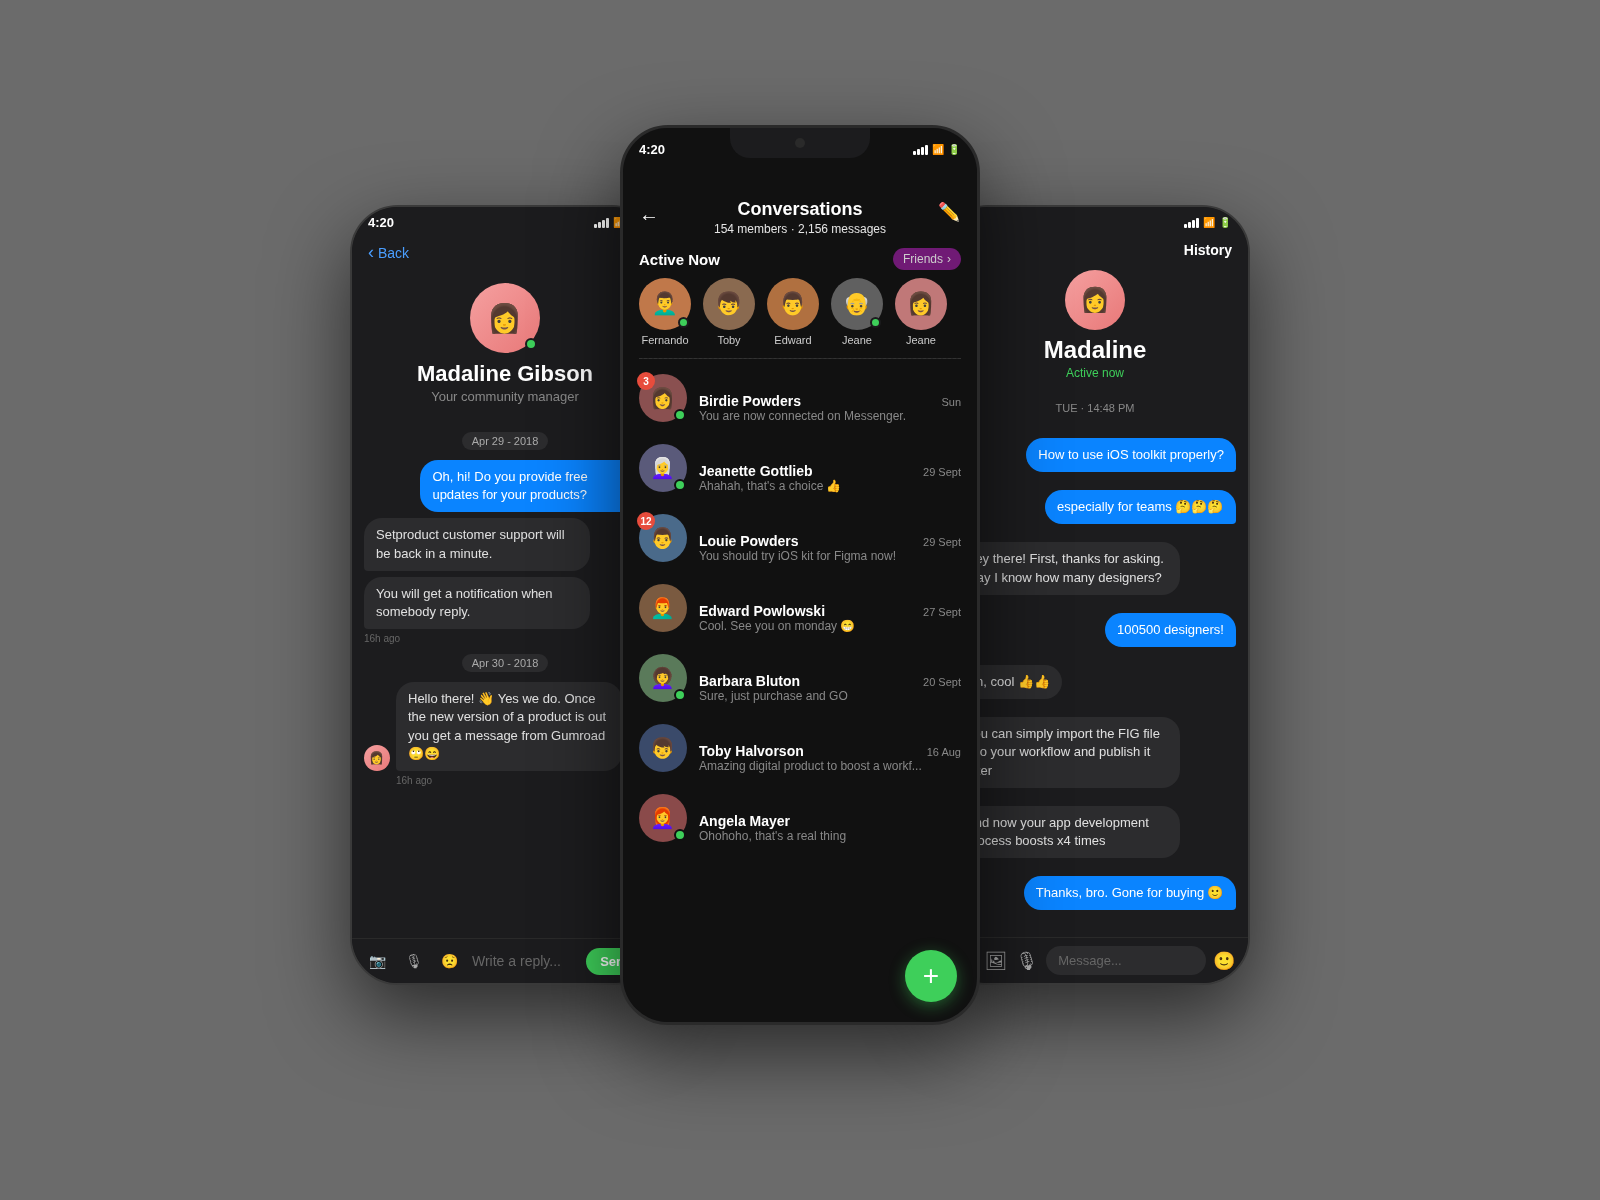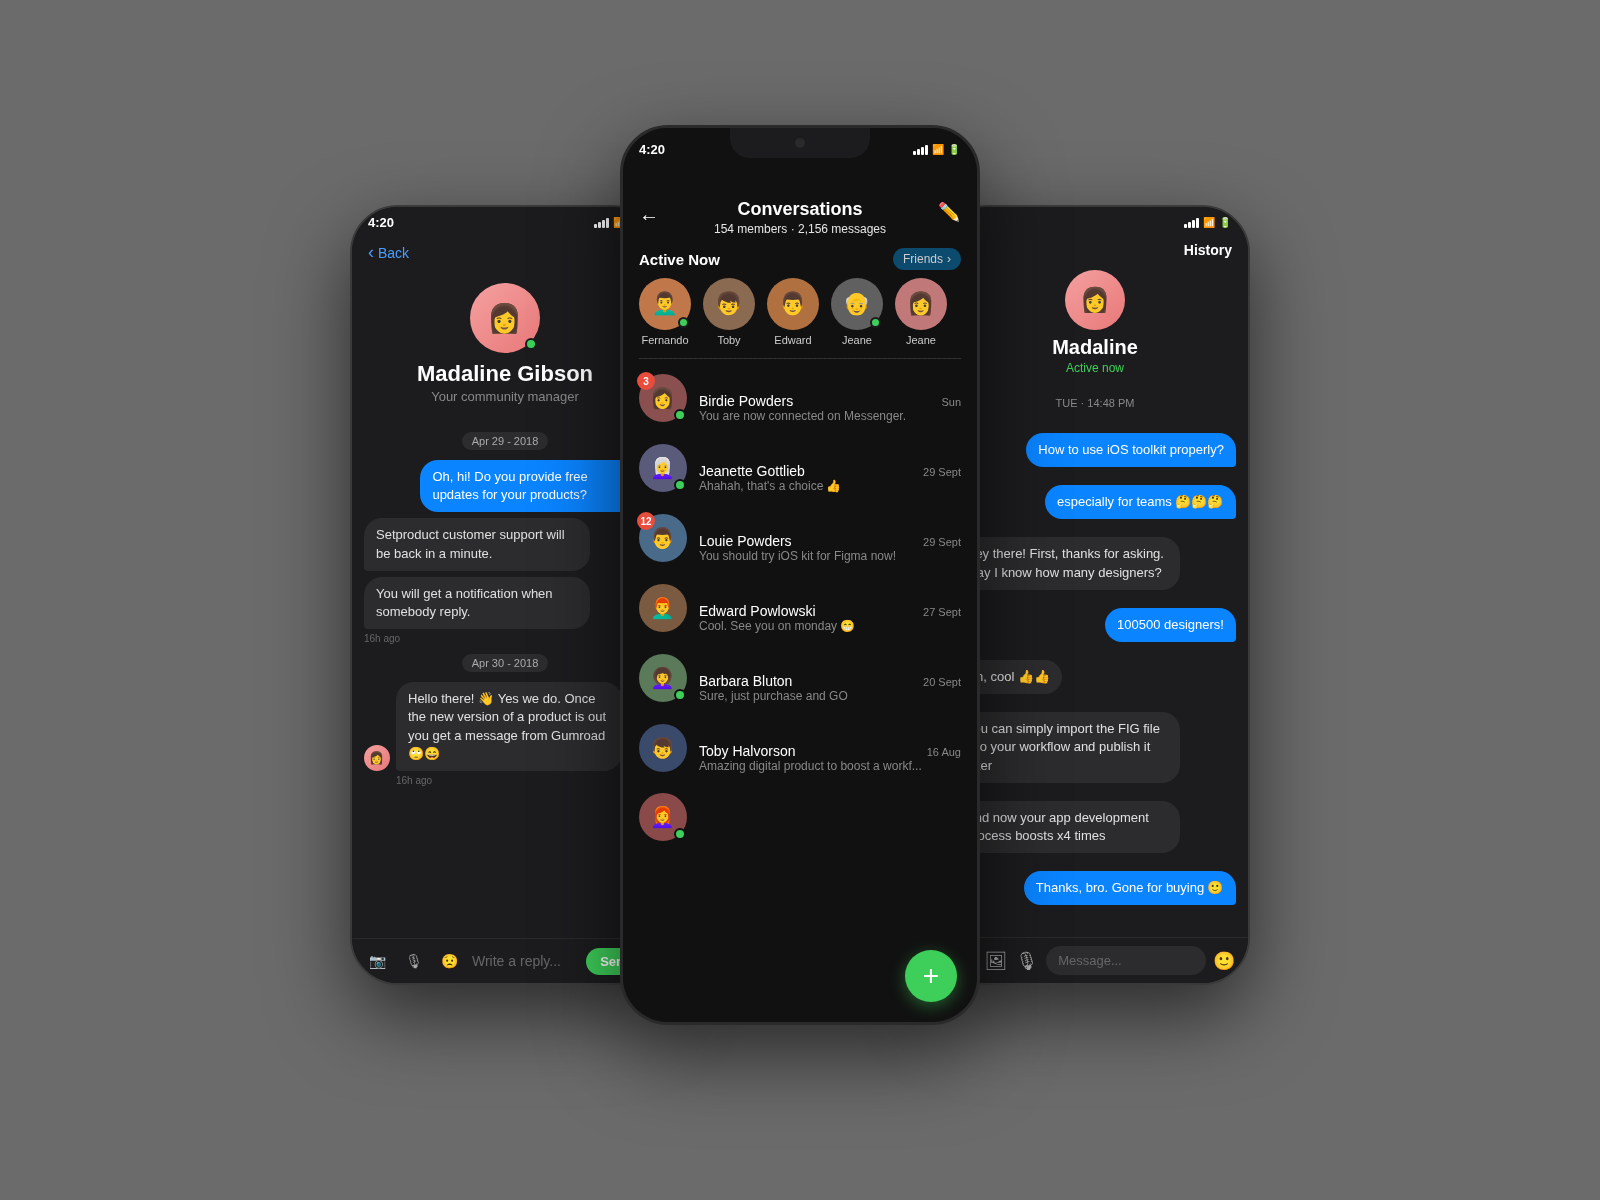--- a/index.html
+++ b/index.html
@@ -314,21 +314,21 @@
       display: flex;
       justify-content: space-between;
       align-items: center;
       padding: 0 16px 8px;
     }
     .active-now-label { color: white; font-size: 15px; font-weight: 700; }
     .friends-btn {
       display: flex;
       align-items: center;
       gap: 4px;
-      background: #0c4a6e;
+      background: #701a75;
       border-radius: 14px;
       padding: 4px 10px;
       color: #ccc;
       font-size: 12px;
     }
 
     .active-users {
       display: flex;
       gap: 12px;
       padding: 0 16px 12px;
@@ -413,21 +413,21 @@
       position: absolute;
       bottom: 1px;
       right: 1px;
       width: 12px;
       height: 12px;
       background: #3ecf5a;
       border-radius: 50%;
       border: 2px solid #111;
     }
     .conv-info { flex: 1; min-width: 0; }
-    .conv-name { color: white; font-size: 14px; font-weight: 400; margin-top: 20px; }
+    .conv-name { color: white; font-size: 14px; font-weight: 700; margin-top: 20px; }
     .conv-msg { color: #888; font-size: 12px; white-space: nowrap; overflow: hidden; text-overflow: ellipsis; }
     .conv-name-row { display: flex; justify-content: space-between; align-items: baseline; }
     .conv-date { color: #888; font-size: 11px; }
 
     .fab {
       position: absolute;
       bottom: 20px;
       right: 20px;
       width: 52px;
       height: 52px;
@@ -451,21 +451,21 @@
       justify-content: space-between;
     }
     .history-btn { color: white; font-size: 14px; font-weight: 600; }
     .right-profile {
       display: flex;
       flex-direction: column;
       align-items: center;
       padding: 0 16px 10px;
     }
     .right-profile .avatar-circle { width: 60px; height: 60px; font-size: 24px; }
-    .right-name { color: white; font-size: 20px; font-weight: 700; margin-top: 6px; }
+    .right-name { color: white; font-size: 24px; font-weight: 700; margin-top: 6px; }
     .right-status { color: #3ecf5a; font-size: 12px; margin-top: 2px; }
 
     .chat-day-label {
       text-align: center;
       color: #888;
       font-size: 11px;
       padding: 6px 0;
     }
 
     .right-chat {
@@ -716,20 +716,27 @@
             </div>
             <div class="conv-msg">Amazing digital product to boost a workf...</div>
           </div>
         </div>
 
         <div class="conv-item">
           <div class="conv-avatar">
             <div class="conv-av-circle" style="background:#8a4a4a;">👩‍🦰</div>
             <div class="conv-online-dot"></div>
           </div>
+          <div class="conv-info">
+            <div class="conv-name-row">
+              <span class="conv-name">Angela Mayer</span>
+              <span class="conv-date"></span>
+            </div>
+            <div class="conv-msg">Ohohoho, that's a real thing</div>
+          </div>
         </div>
       </div>
 
       <div class="fab">+</div>
     </div>
   </div>
 
   <div class="phone phone-right">
     <div class="screen">
 

